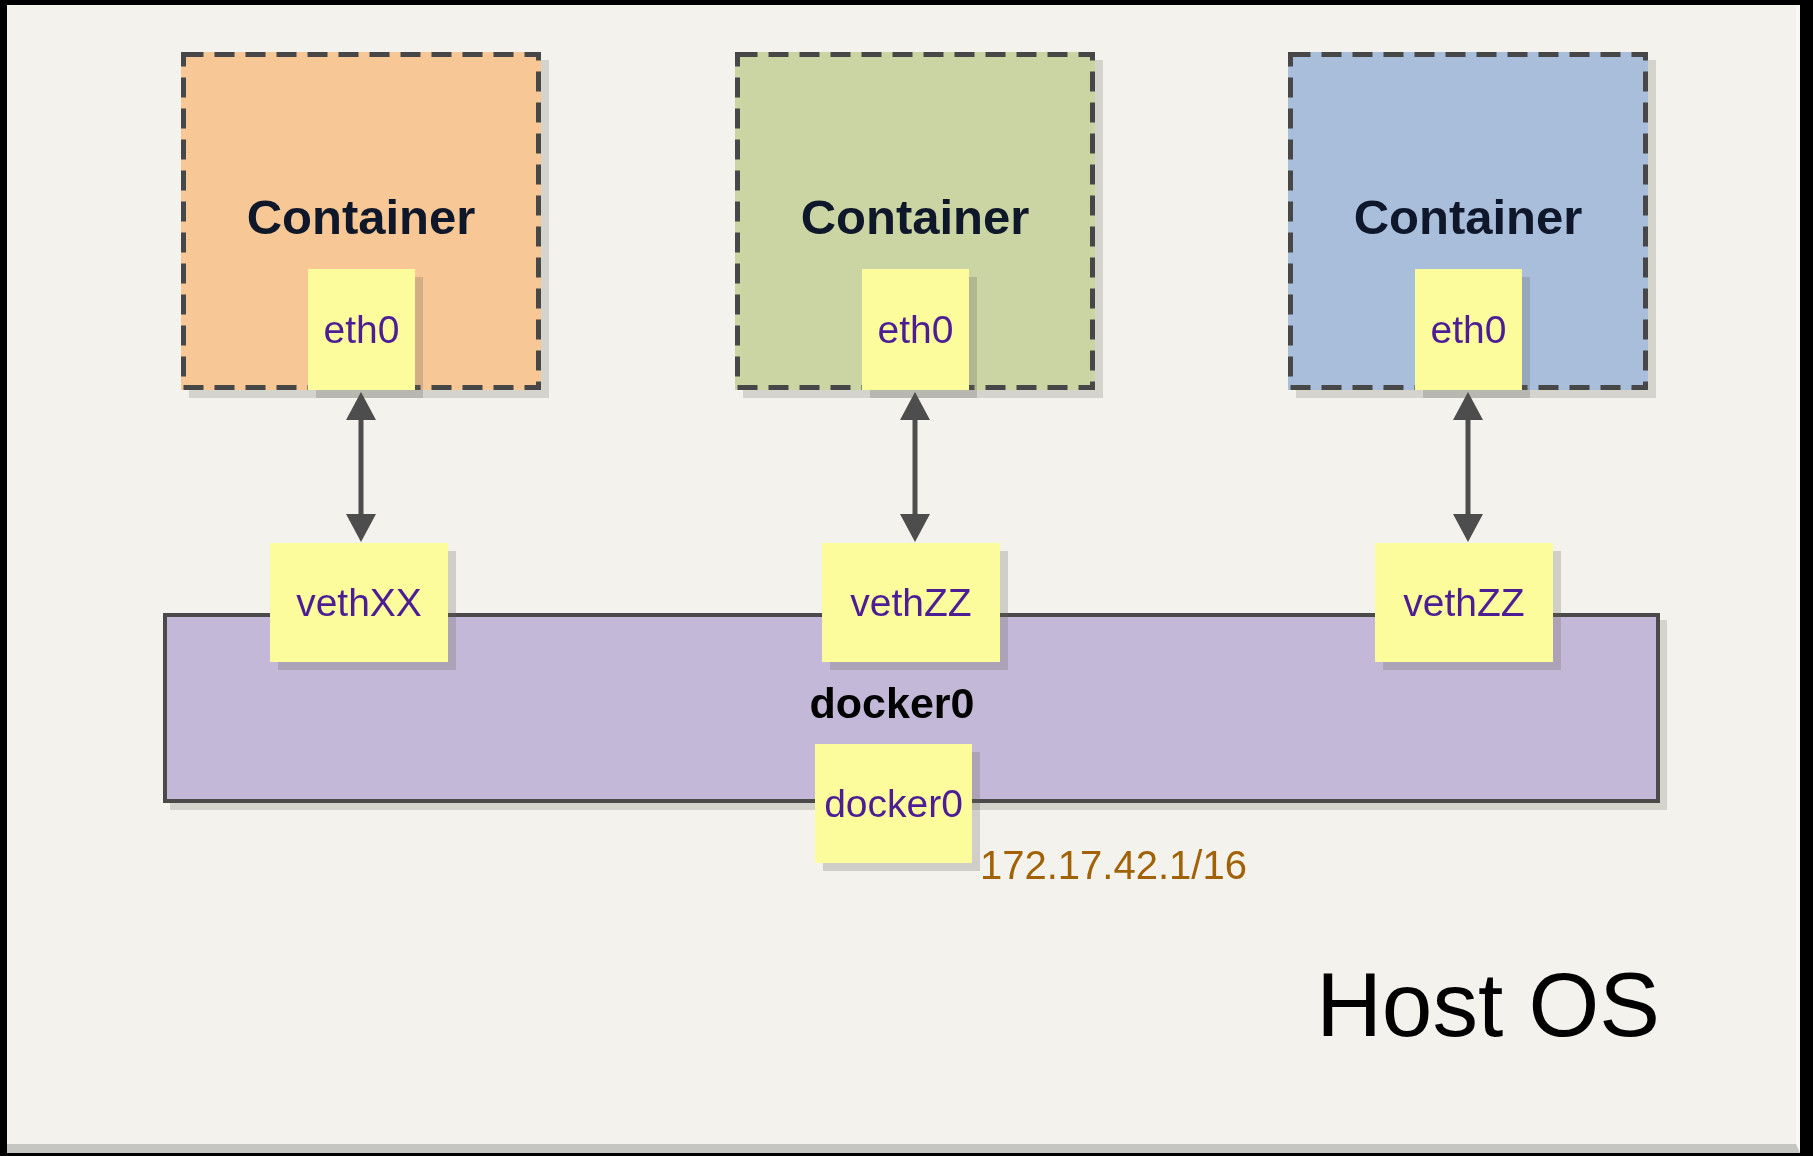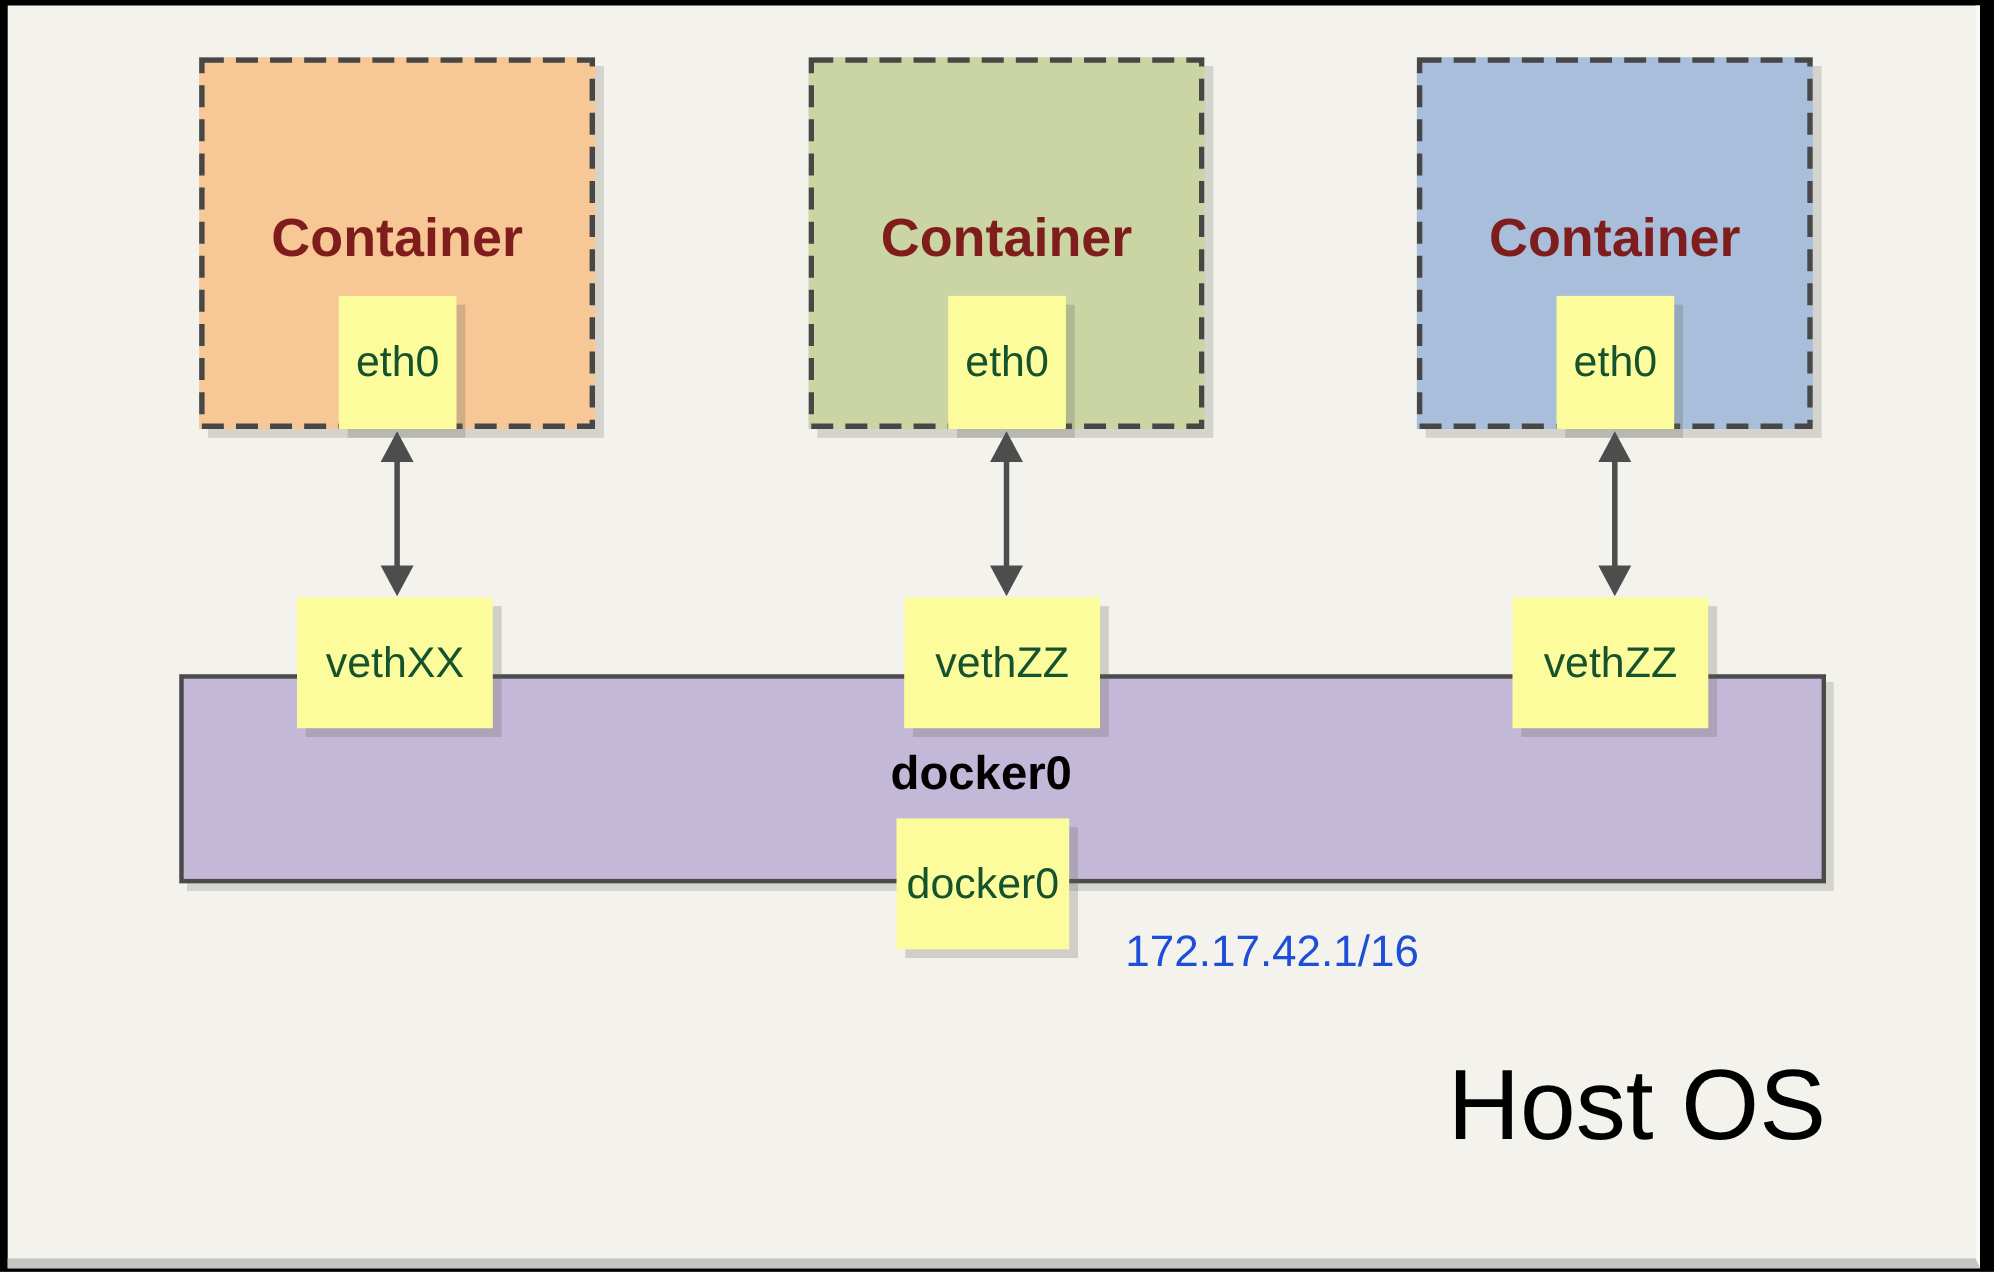--- a/index.html
+++ b/index.html
@@ -27,30 +27,30 @@
     box-shadow: 8px 8px 0 rgba(100,100,90,0.22);
   }
   .container-box.c1 { left: 174px; }
   .container-box.c2 { left: 728px; }
   .container-box.c3 { left: 1281px; }
   .container-box svg.dash-border { position: absolute; left: 0; top: 0; }
   .container-label {
     position: absolute;
     top: 140px; left: 0; width: 100%;
     text-align: center;
-    font-size: 49px; font-weight: 700; color: #7f1d1d;
+    font-size: 49px; font-weight: 700; color: #0f172a;
     line-height: 1.05;
   }
 
   
   .note {
     background: #FCFC9D;
     box-shadow: 8px 8px 0 rgba(100,100,90,0.25);
     display: flex; align-items: center; justify-content: center;
-    font-size: 39px; color: #14532d;
+    font-size: 39px; color: #4c1d95;
   }
   .iface-box {
     position: absolute;
     left: 50%; margin-left: -53px;
     bottom: 0;
     width: 107px; height: 121px;
   }
 
   
   .conn-arrow { position: absolute; top: 386px; width: 36px; height: 152px; }
@@ -89,24 +89,23 @@
   }
   .bridge-iface-box {
     position: absolute;
     left: 808px; top: 739px;
     width: 157px; height: 119px;
     z-index: 3;
   }
   .ip-label {
     position: absolute;
     left: 973px; top: 838px;
-    font-size: 40px; color: #1d4ed8;
+    font-size: 40px; color: #a16207;
     white-space: nowrap;
     z-index: 2;
-    margin-left: 43px;
   }
 
   .host-title {
     position: absolute;
     left: 156px; top: 950px;
     width: 1497px;
     text-align: right;
     font-size: 91px; color: #000;
     line-height: 1.1;
   }

